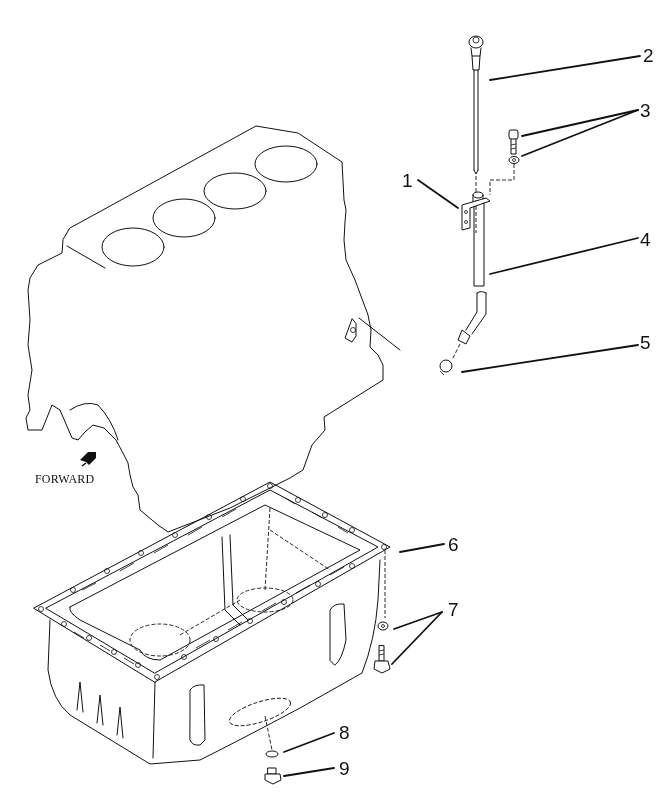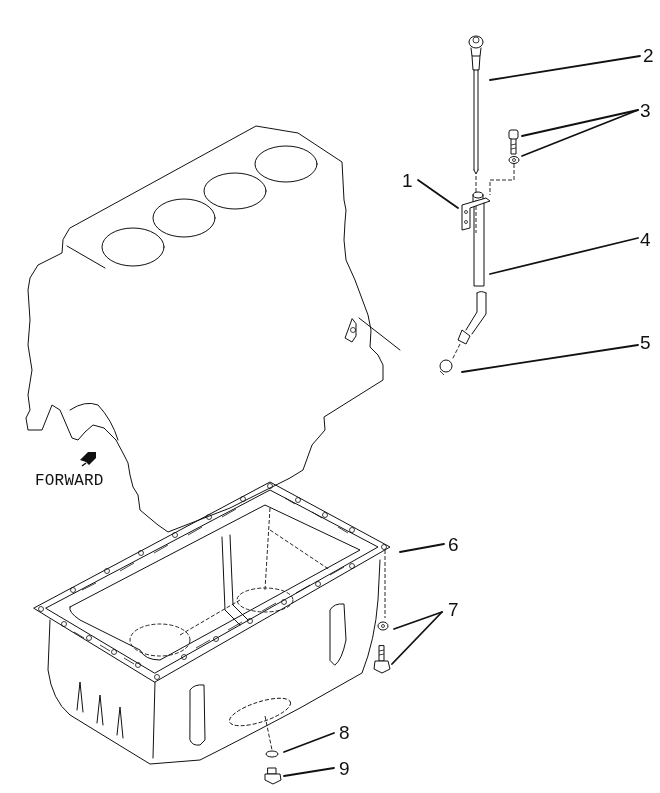--- a/index.html
+++ b/index.html
@@ -4,21 +4,21 @@
 <style>
   html, body { margin: 0; padding: 0; background: #ffffff; }
   body { width: 660px; height: 793px; position: relative; overflow: hidden; font-family: "Liberation Sans", sans-serif; }
   #diagram { position: absolute; left: 0; top: 0; width: 660px; height: 793px; }
   .ln { stroke: #111; stroke-width: 1; fill: none; stroke-linejoin: round; stroke-linecap: round; }
   .leader { stroke: #111; stroke-width: 1.8; fill: none; stroke-linecap: round; }
   .thin { stroke: #111; stroke-width: 0.8; fill: none; }
   .dash { stroke: #111; stroke-width: 0.9; fill: none; stroke-dasharray: 4 2; }
   .fillw { fill: #fff; stroke: #111; stroke-width: 1; }
   .callout { position: absolute; font-size: 19px; color: #111; line-height: 1; font-family: "Liberation Sans", sans-serif; }
-  .fwd-label { position: absolute; font-size: 16px; color: #111; letter-spacing: 0.2px; font-family: Liberation Mono, monospace; }
+  .fwd-label { position: absolute; font-size: 12px; color: #111; letter-spacing: 0.2px; font-family: Liberation Serif, serif; }
 </style>
 </head>
 <body>
 
 <svg id="diagram" viewBox="0 0 660 793" xmlns="http://www.w3.org/2000/svg">
 
   <g>
 
     <path class="ln" d="M70,228 L256,126 L298,133 L342,162 L344,200 L346,210 L345,222 L344,240 L346,260 L355,280 L368,315 L371,330 L370,347 L378,355 L383,365 L383,380 L324,417 L325,430 L312,445 L303,470 L290,478 L230,508 L168,532 L158,525 L140,510 L138,495 L133,487 L130,475 L128,463 L124,455 L116,440 L104,428 L93,425 L85,432 L78,440 L72,438 L60,410 L52,405 L42,430 L28,430 L26,418 L30,410 L28,395 L32,370 L28,345 L30,320 L28,290 L30,278 L38,265 L62,253 L63,240 Z"></path>
 

